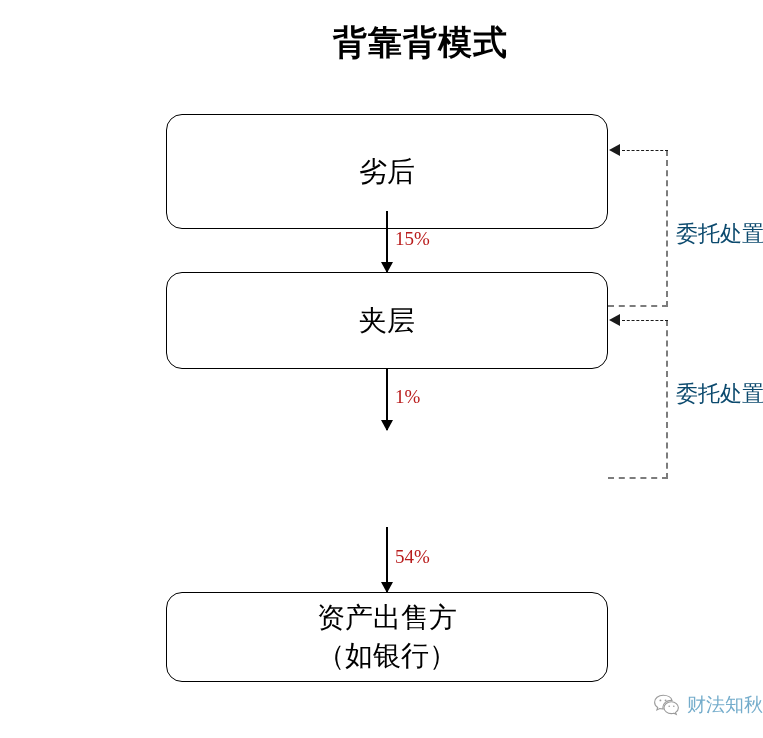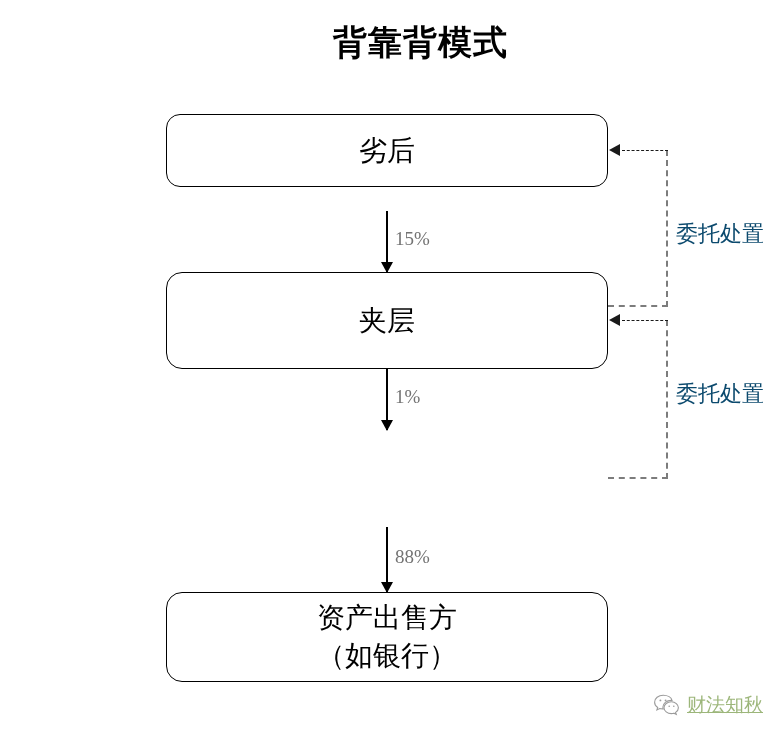--- a/index.html
+++ b/index.html
@@ -52,21 +52,21 @@
     text-align: center;
   }
   .flow-box .box-label {
     font-family: "Liberation Serif", "DejaVu Serif", serif;
     font-size: 28px;
     line-height: 1.35;
     color: #000000;
     white-space: pre-line;
   }
 
-  #box-subordinate { left: 127px; top: 114px;  width: 442px; height: 73px; border-radius: 14px; }
+  #box-subordinate { left: 127px; top: 114px;  width: 442px; height: 115px; }
   #box-mezzanine   { left: 127px; top: 272px;  width: 442px; height: 97px; text-align: center; }
   #box-senior      { left: 127px; top: 430px;  width: 442px; height: 97px; }
   #box-seller      { left: 127px; top: 592px;  width: 442px; height: 90px; }
 
   
   .v-connector {
     position: absolute;
     left: 347px;
     width: 1.6px;
     background: #000000;
@@ -83,21 +83,21 @@
     border-top: 11px solid #000000;
   }
   #conn-sub-mez  { top: 211px; height: 61px; }
   #conn-mez-sen  { top: 369px; height: 61px; }
   #conn-sen-sell { top: 527px; height: 65px; }
 
   .pct-label {
     position: absolute;
     font-family: "Liberation Serif", "DejaVu Serif", serif;
     font-size: 19px;
-    color: #737373;
+    color: #b91c1c;
     white-space: nowrap;
   }
   #pct-15  { left: 356px; top: 228px; }
   #pct-30  { left: 356px; top: 386px; }
   #pct-100 { left: 356px; top: 546px; }
 
   
   .dash-seg {
     position: absolute;
     border-color: #7c7c7c;
@@ -152,23 +152,22 @@
     left: 614px;
     top: 692px;
     display: flex;
     align-items: center;
     gap: 6px;
     opacity: 0.55;
   }
   #watermark .wm-text {
     font-family: "Liberation Serif", "DejaVu Serif", serif;
     font-size: 19px;
-    color: #4d7c0f;
+    color: #0369a1;
     white-space: nowrap;
-    text-decoration: underline;
   }
   #watermark .wm-icon { width: 28px; height: 24px; display: block; }
 </style>
 </head>
 <body>
 
 <div id="diagram-root">
 
   <div class="diagram-title">背靠背模式</div>
 
@@ -186,21 +185,21 @@
 （如银行）</span>
   </div>
 
   <div class="v-connector" id="conn-sub-mez"></div>
   <div class="pct-label" id="pct-15">15%</div>
 
   <div class="v-connector" id="conn-mez-sen"></div>
   <div class="pct-label" id="pct-30">1%</div>
 
   <div class="v-connector" id="conn-sen-sell"></div>
-  <div class="pct-label" id="pct-100">88%</div>
+  <div class="pct-label" id="pct-100">54%</div>
 
   <div class="dash-seg dash-h" id="dashA-h-bottom"></div>
   <div class="dash-seg dash-v" id="dashA-v"></div>
   <div class="dash-h-arrow" id="dashA-h-top"></div>
   <div class="arrow-head-left" id="dashA-arrow"></div>
   <div class="delegate-label" id="delegate-label-1">委托处置</div>
 
   <div class="dash-seg dash-h" id="dashB-h-bottom"></div>
   <div class="dash-seg dash-v" id="dashB-v"></div>
   <div class="dash-h-arrow" id="dashB-h-top"></div>

